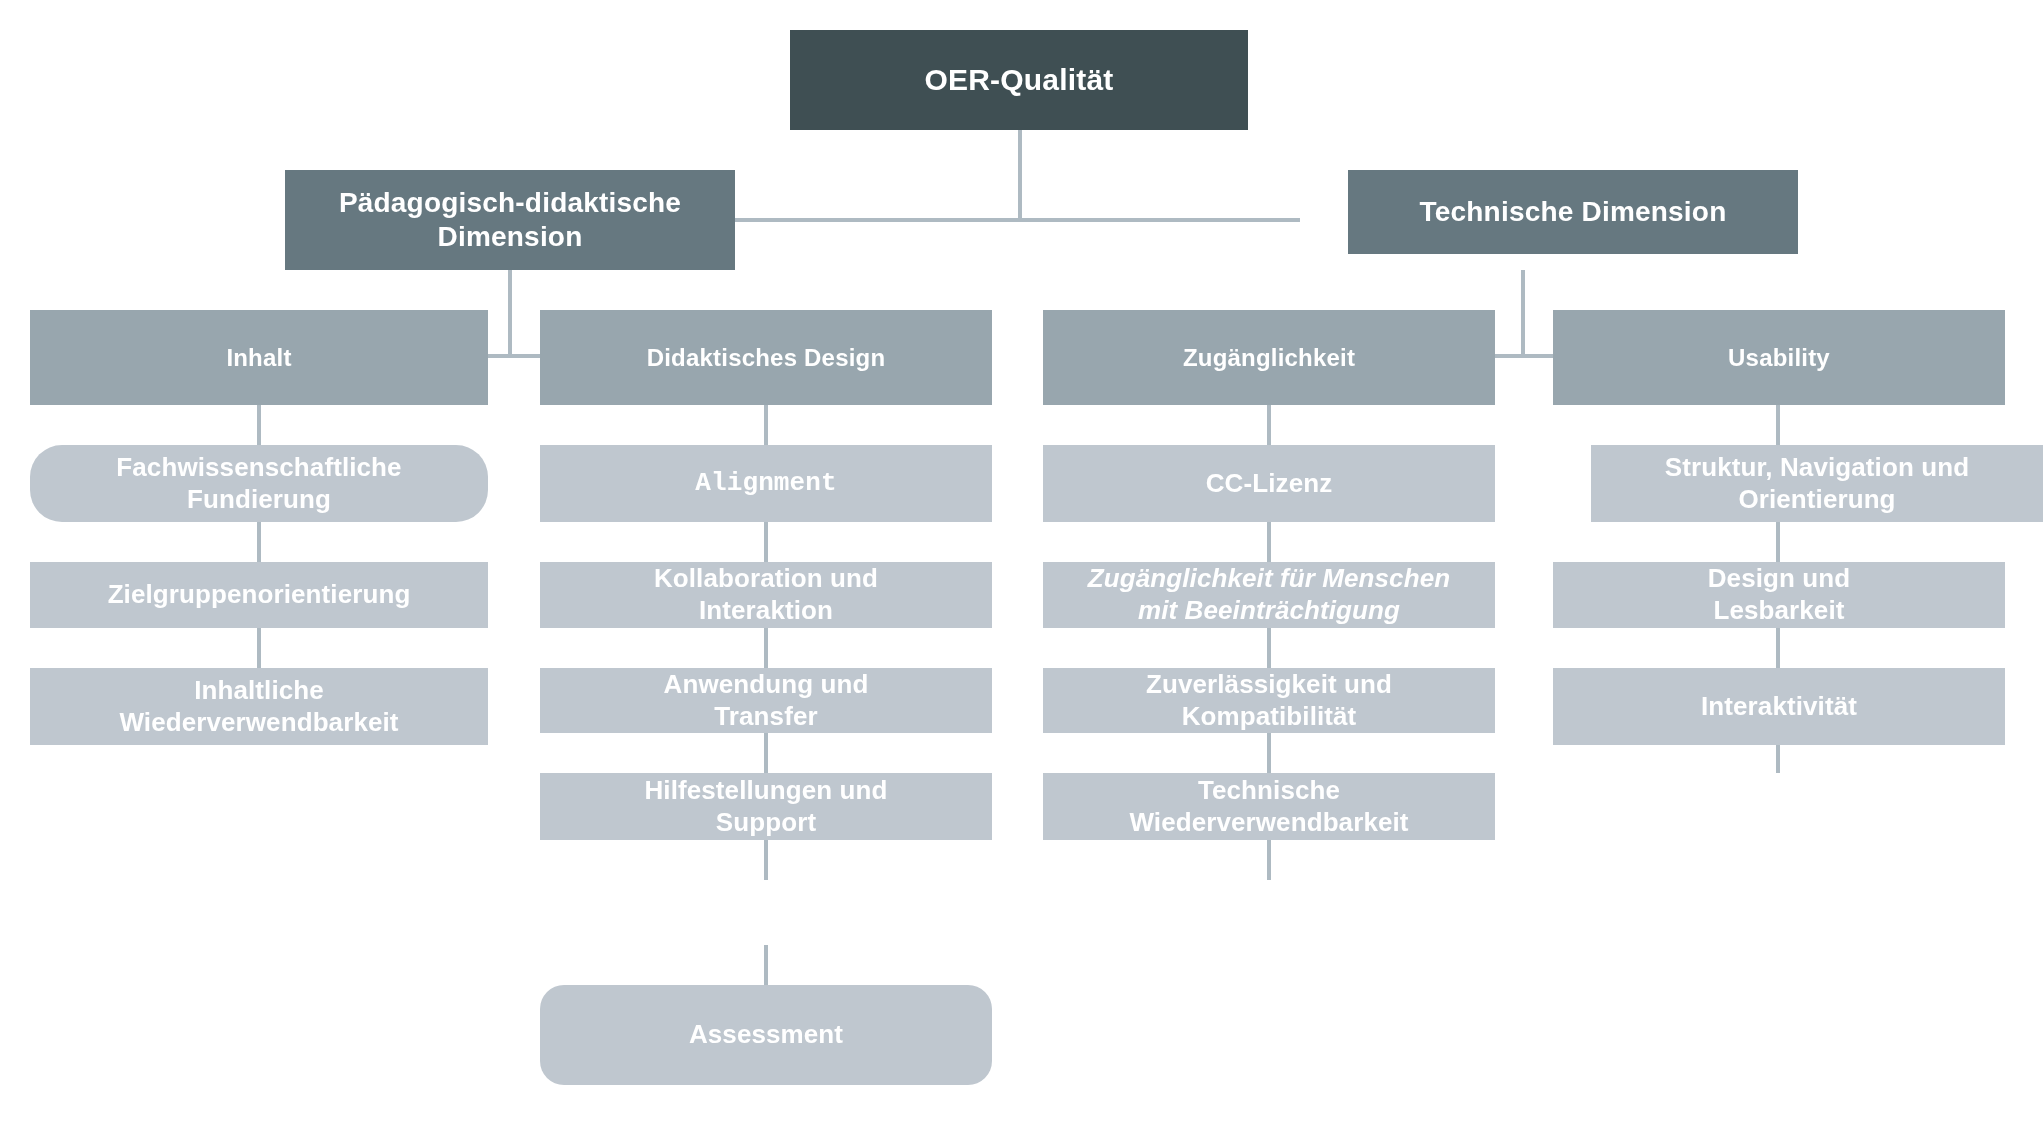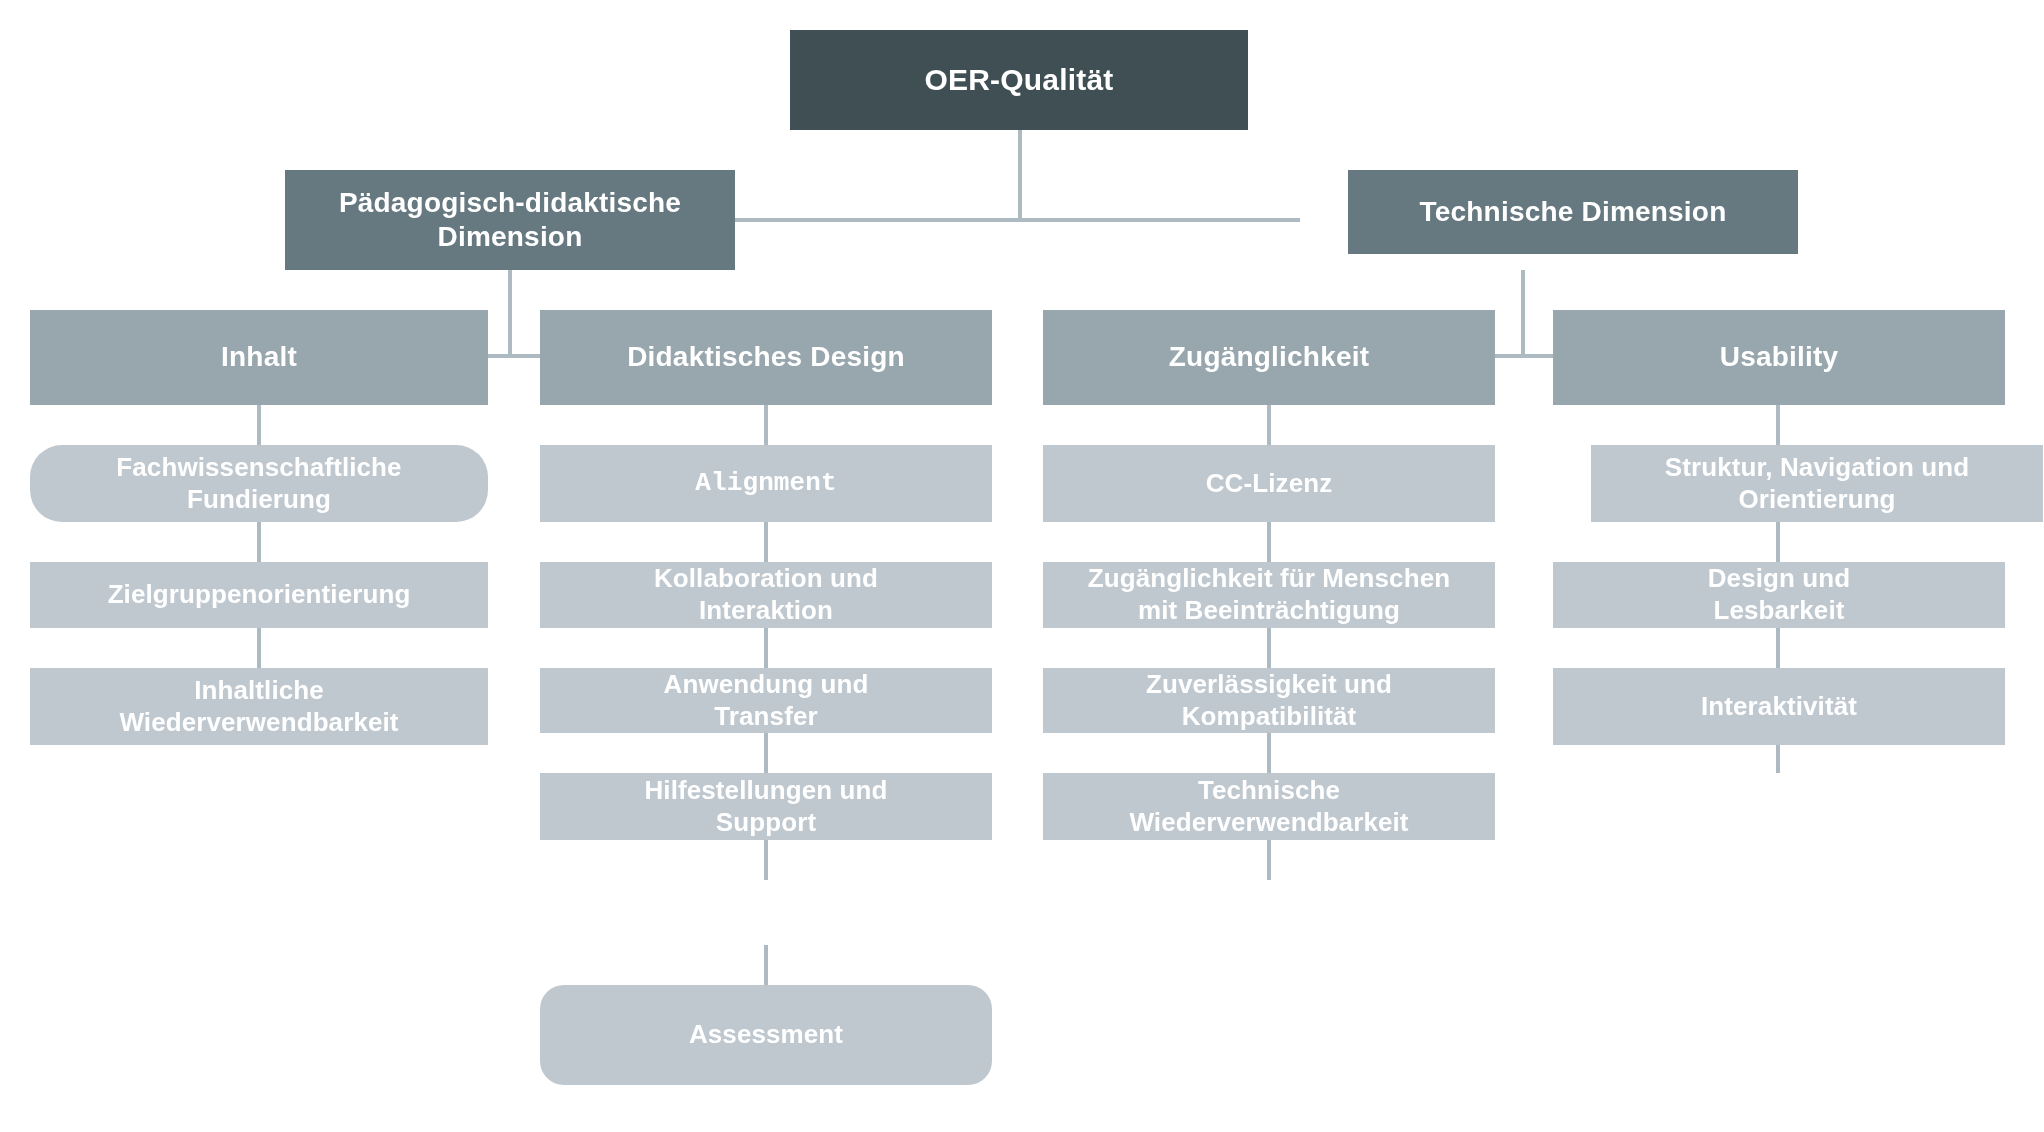--- a/index.html
+++ b/index.html
@@ -32,21 +32,21 @@
     z-index: 2;
   }
   .node .label {
     display: block;
     width: 100%;
     white-space: pre-line;
   }
   
   .lvl1 { background: #3f4f53; font-size: 30px; letter-spacing: .2px; }
   .lvl2 { background: #667880; font-size: 28px; letter-spacing: .2px; }
-  .lvl3 { background: #98a6ae; font-size: 28px; letter-spacing: .2px; }
+  .lvl3 { background: #98a6ae; font-size: 24px; letter-spacing: .2px; }
   .lvl4 { background: #bfc7cf; font-size: 26px; letter-spacing: .1px; }
 
   .conn {
     position: absolute;
     background: #aebac2;
     z-index: 1;
   }
   .conn-v { width: 4px; }
   .conn-h { height: 4px; }
 </style>
@@ -139,21 +139,21 @@
     <span class="label">Hilfestellungen und
 Support</span>
   </div>
   <div class="node lvl4" style="left:540px; top:985px; width:452px; height:100px;border-radius:24px;">
     <span class="label">Assessment</span>
   </div>
 
   <div class="node lvl4" style="left:1043px; top:445px; width:452px; height:77px;">
     <span class="label">CC-Lizenz</span>
   </div>
-  <div class="node lvl4" style="left:1043px; top:562px; width:452px; height:66px;">
+  <div class="node lvl4" style="left:1043px; top:562px; width:452px; height:66px;font-style:italic;">
     <span class="label">Zugänglichkeit für Menschen
 mit Beeinträchtigung</span>
   </div>
   <div class="node lvl4" style="left:1043px; top:668px; width:452px; height:65px;">
     <span class="label">Zuverlässigkeit und
 Kompatibilität</span>
   </div>
   <div class="node lvl4" style="left:1043px; top:773px; width:452px; height:67px;">
     <span class="label">Technische
 Wiederverwendbarkeit</span>

